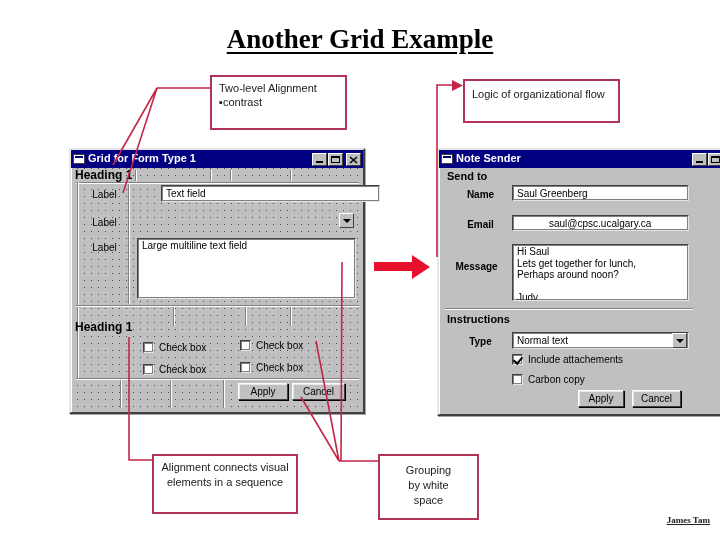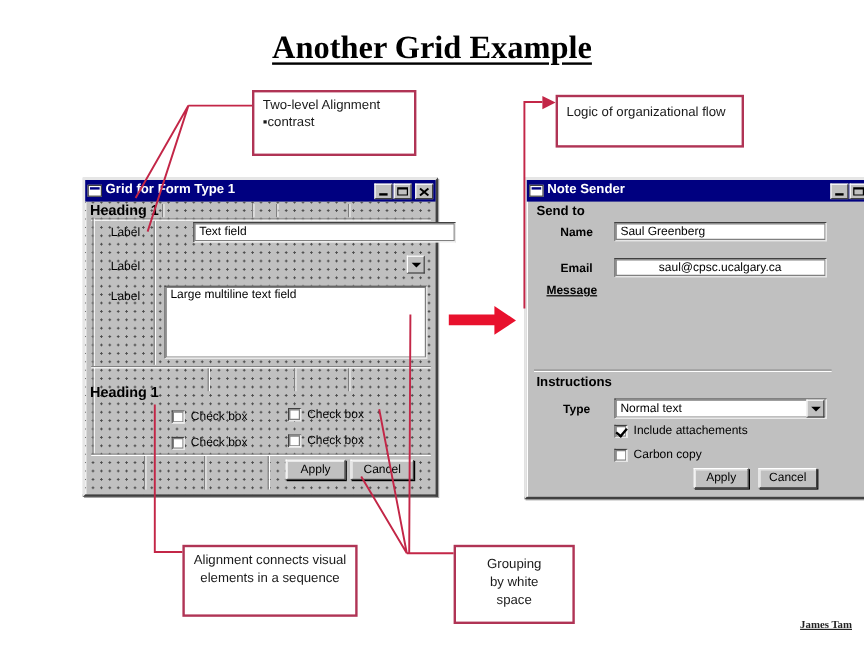--- a/index.html
+++ b/index.html
@@ -187,21 +187,26 @@
   </div>
   <div class="canvas">
     <div class="h1txt" style="left:8px; top:2px; font-size:11px;">Send to</div>
 
     <div class="lbl b" style="left:18px; top:21px; width:47px;">Name</div>
     <div class="sunken" style="left:73px; top:17px; width:177px; height:16px;">Saul Greenberg</div>
 
     <div class="lbl b" style="left:18px; top:51px; width:47px;">Email</div>
     <div class="sunken" style="left:73px; top:47px; width:177px; height:16px;padding-left:36px;">saul@cpsc.ucalgary.ca</div>
 
-    <div class="lbl b" style="left:10px; top:69px; width:55px;text-decoration:underline;">Message</div>
+    <div class="lbl b" style="left:10px; top:93px; width:55px;">Message</div>
+    <div class="sunken multi" style="left:73px; top:76px; width:177px; height:57px;">Hi Saul
+Lets get together for lunch,
+Perhaps around noon?
+
+Judy</div>
 
     <div class="groove-h" style="left:6px; top:140px; width:248px;"></div>
     <div class="h1txt" style="left:8px; top:145px; font-size:11px;">Instructions</div>
 
     <div class="lbl b" style="left:18px; top:168px; width:47px;">Type</div>
     <div class="sunken" style="left:73px; top:164px; width:177px; height:17px;">Normal text</div>
     <div class="combo-arrow" style="left:233px; top:165px; height:15px; right:auto;"></div>
 
     <div class="cb" style="left:73px; top:186px;">
       <span class="cb-box checked"></span>

